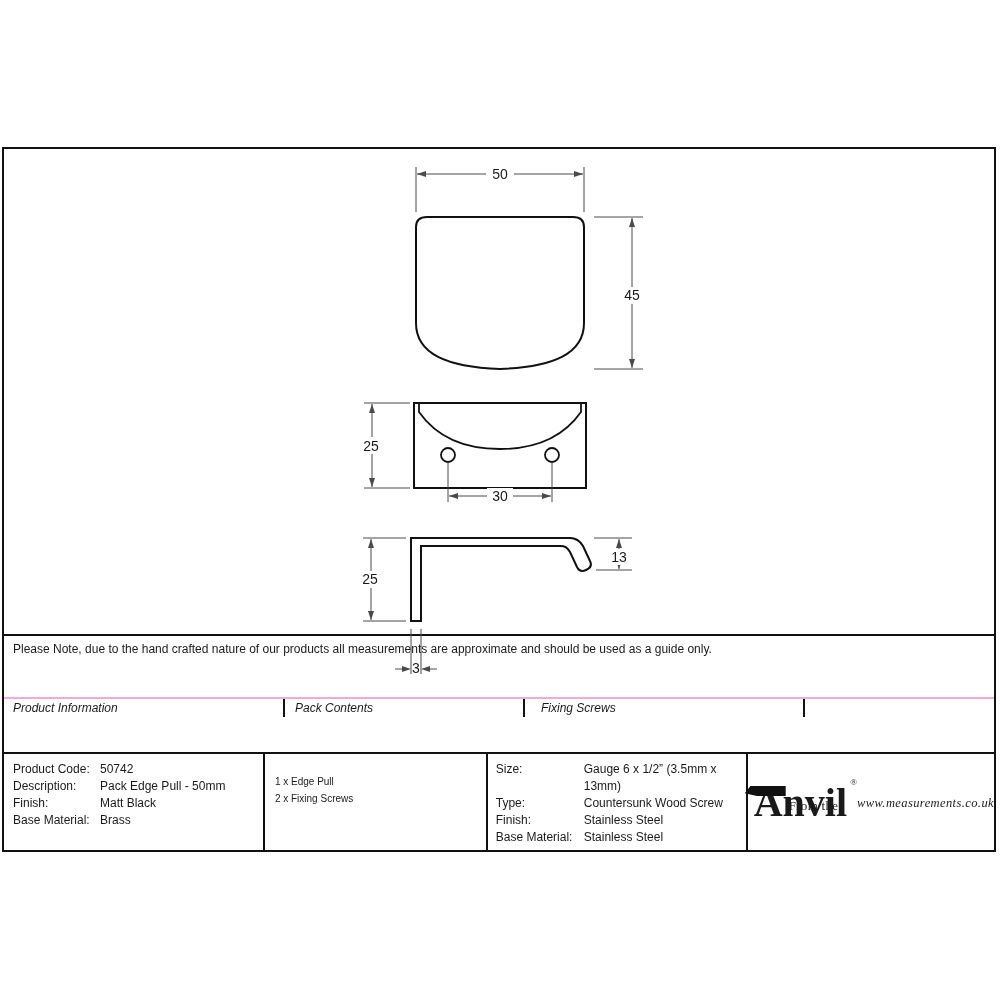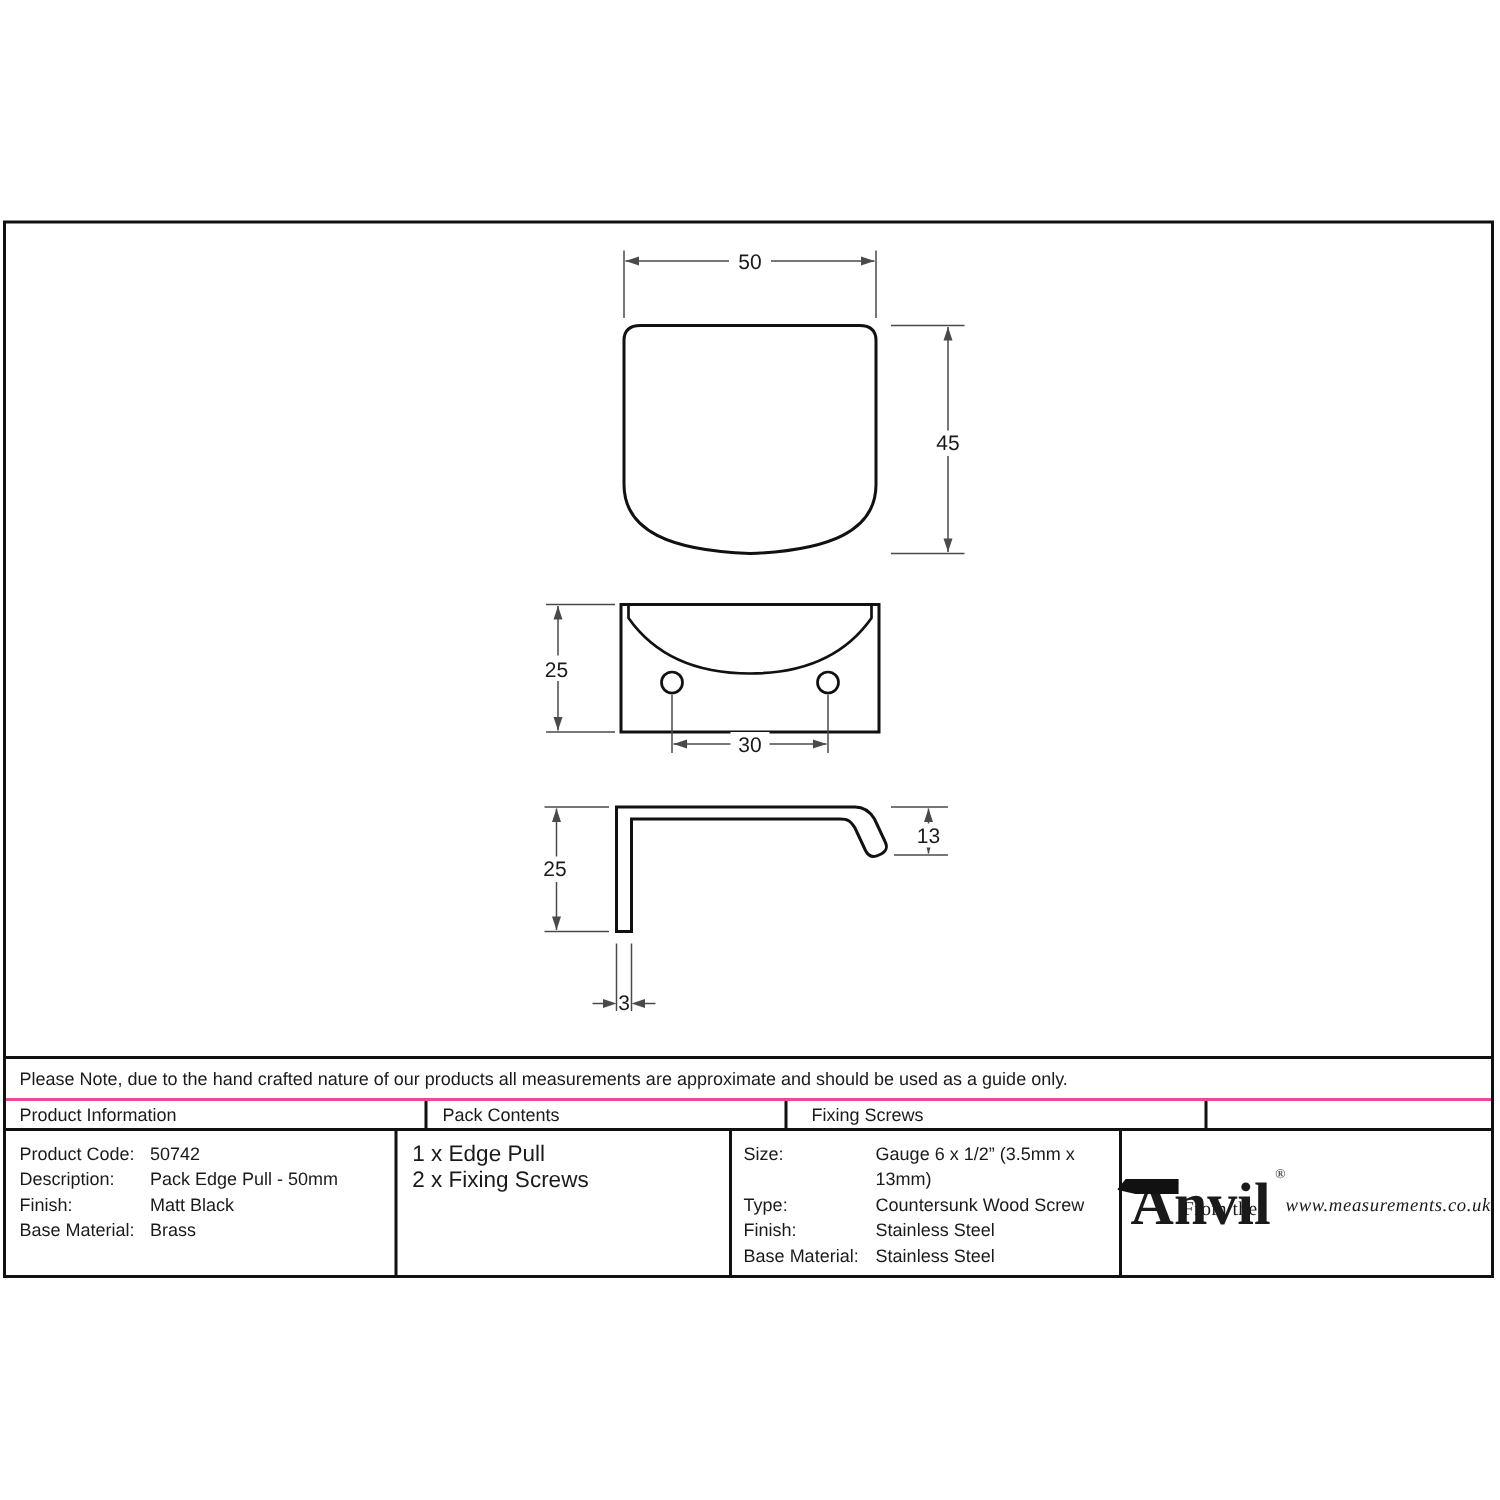--- a/index.html
+++ b/index.html
@@ -2,47 +2,47 @@
 <html><head>
 <meta charset="utf-8">
 <title>Moore Edge Pull - 50mm</title>
 <style>
   html,body{margin:0;padding:0;background:#ffffff;width:1000px;height:1000px;
     font-family:"Liberation Sans","DejaVu Sans",sans-serif;color:#1a1a1a;}
   .page{position:relative;width:1000px;height:1000px;overflow:hidden;background:#fff;}
 
   
   .sheet{position:absolute;left:2px;top:147px;width:990px;height:701px;
-    border:2px solid #111;display:flex;flex-direction:column;background:#fff;}
+    border:2px solid #111;display:flex;flex-direction:column;background:#fff;gap:35px;}
   .draw-space{flex:1 1 auto;}
 
   .note-row{flex:0 0 26px;border-top:2px solid #111;display:flex;align-items:center;
     padding-left:9px;font-size:12px;}
 
-  .hdr-row{flex:0 0 18px;border-top:2px solid #ec4899;display:flex;}
+  .hdr-row{flex:0 0 18px;border-top:2px solid #f9a8d4;display:flex;font-style:italic;}
   .body-row{flex:0 0 96px;border-top:2px solid #111;display:flex;}
 
   .c1{width:281px;}
   .c2{width:240px;}
   .c3{width:280px;}
   .c4{flex:1 1 auto;}
   .hdr-row .c1,.hdr-row .c2,.hdr-row .c3,
   .body-row .c1,.body-row .c2,.body-row .c3{border-right:2px solid #111;box-sizing:border-box;}
   .hdr-cell{display:flex;align-items:center;font-size:12px;}
   .c1.hdr-cell{padding-left:9px;}
   .c2.hdr-cell{padding-left:10px;}
   .c3.hdr-cell{padding-left:16px;}
 
   .kv{padding-top:7px;font-size:12px;line-height:17px;}
   .kv .row{display:flex;}
   .c1 .kv{padding-left:9px;}
   .c1 .kv .lbl{width:87px;flex:0 0 87px;}
   .c3 .kv{padding-left:8px;}
   .c3 .kv .lbl{width:88px;flex:0 0 88px;}
-  .lines{padding:7px 0 0 10px;font-size:15px;line-height:17px;}
+  .lines{padding:7px 0 0 10px;font-size:10px;line-height:17px;margin-top:12px;}
 
   
   .logo{height:100%;display:flex;align-items:center;
     justify-content:center;font-family:"Liberation Serif","DejaVu Serif",serif;}
   .logo-name{position:relative;font-size:40px;line-height:1;font-weight:bold;
     padding:2px 10px 0 6px;white-space:nowrap;}
   .a-wrap{position:relative;display:inline-block;}
   .horn{position:absolute;top:3px;left:-9px;width:41px;height:10px;background:#111;
     clip-path:polygon(0% 72%,14% 0%,100% 0%,100% 100%,30% 100%);}
   .from-the{position:absolute;top:18px;left:41px;font-size:13px;font-weight:normal;

